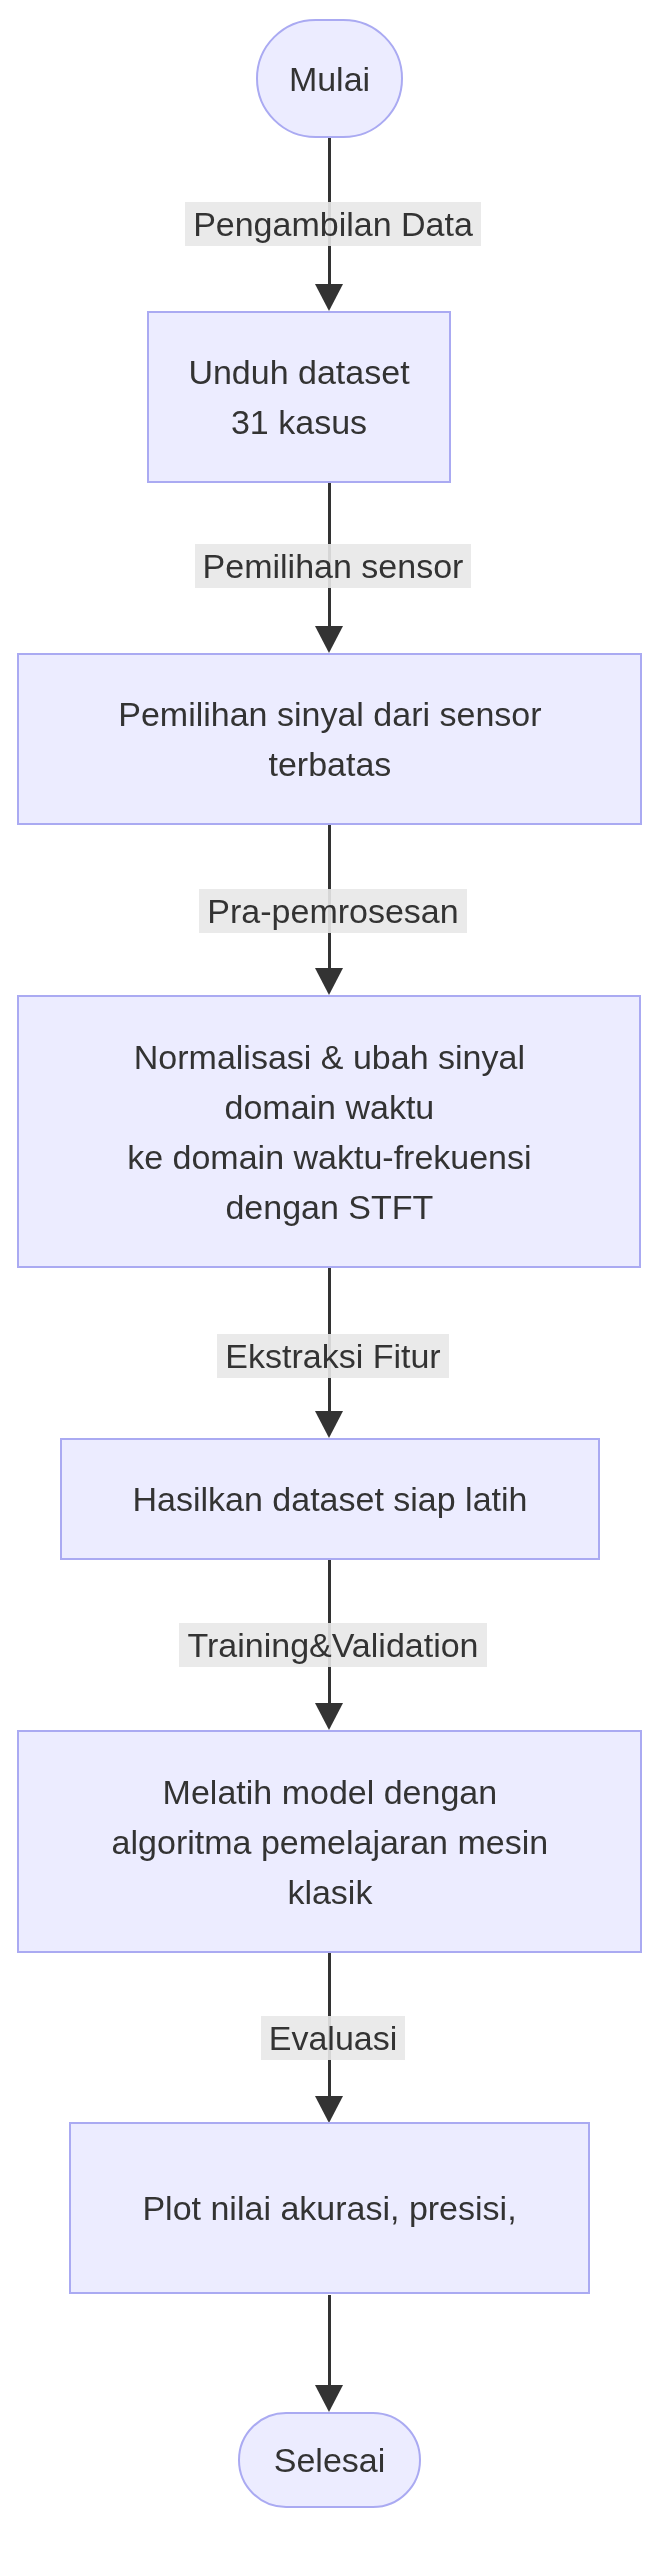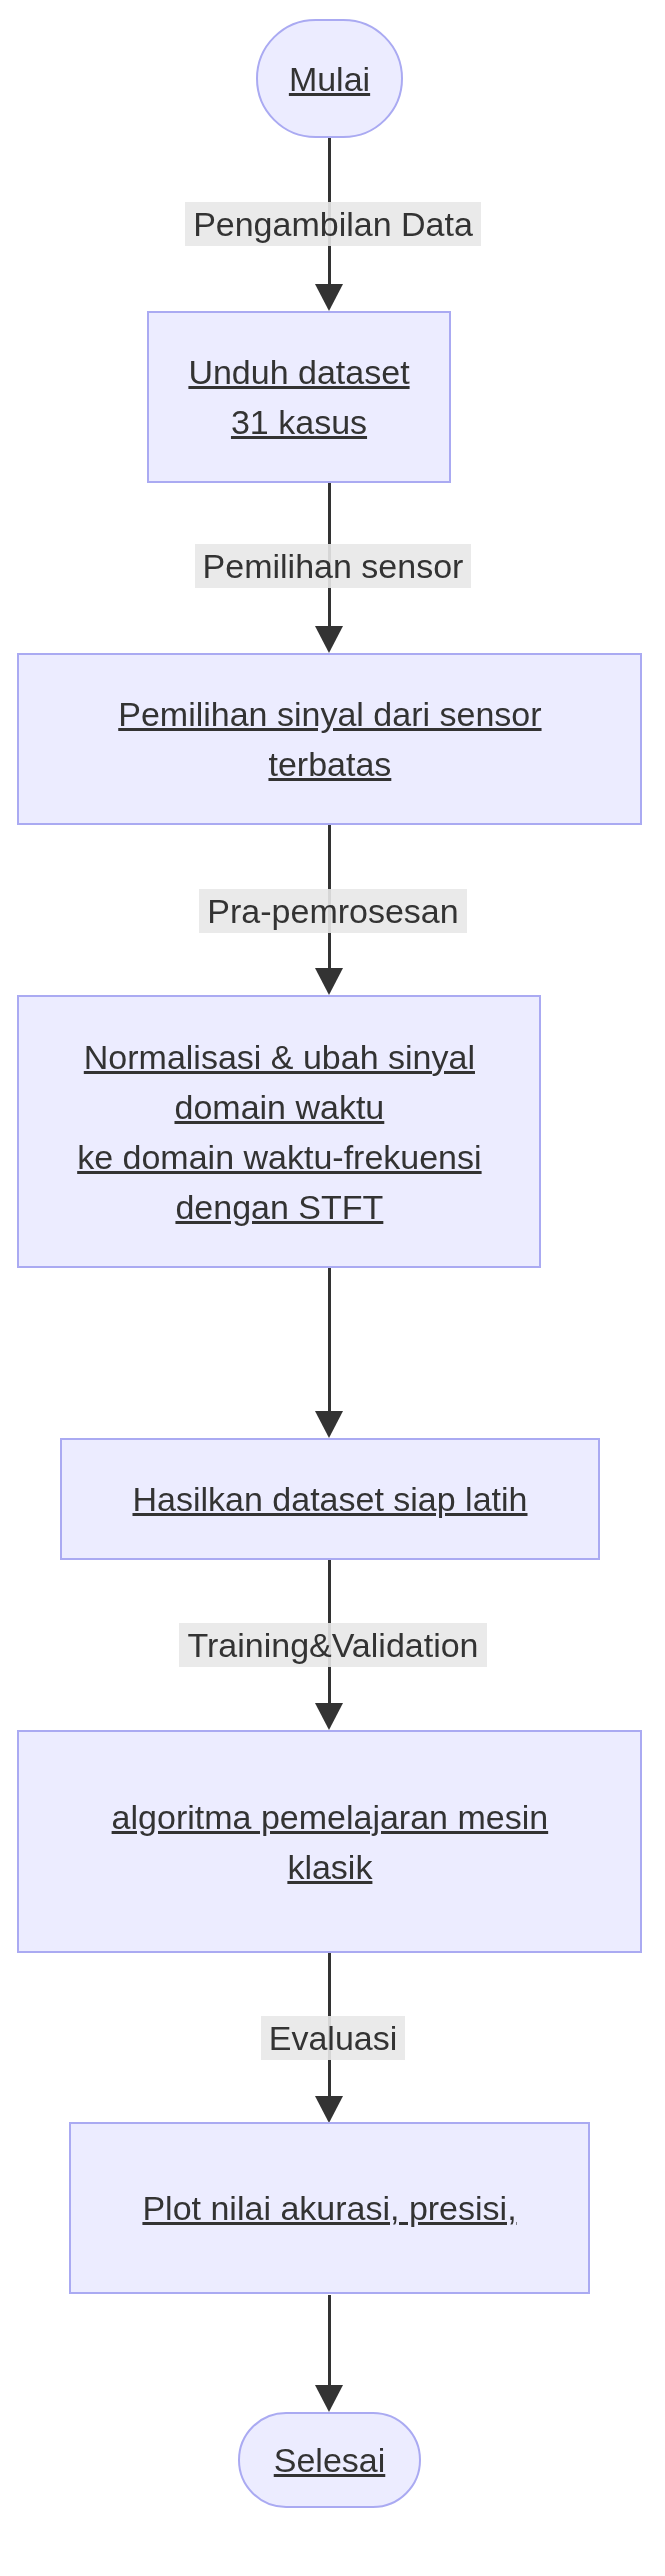--- a/index.html
+++ b/index.html
@@ -24,21 +24,20 @@
   .node {
     position: absolute;
     background: var(--node-fill);
     border: 2.7px solid var(--node-border);
     display: flex;
     flex-direction: column;
     align-items: center;
     justify-content: center;
     text-align: center;
     z-index: 3;
-    text-decoration: underline;
   }
   .node .line {
     display: block;
     font-size: 34px;
     line-height: 50px;
     color: var(--text);
     white-space: nowrap;
   }
   .stadium { border-radius: 62px; }
   .process { border-radius: 0; }
@@ -95,20 +94,23 @@
   </div>
 
   <div class="shaft" style="top:825px;height:143px;"></div>
   <div class="arrowhead" style="top:968px;"></div>
   <div class="edge-label" style="top:911px;">
     <span>Pra-pemrosesan</span>
   </div>
 
   <div class="shaft" style="top:1268px;height:143px;"></div>
   <div class="arrowhead" style="top:1411px;"></div>
+  <div class="edge-label" style="top:1356px;">
+    <span>Ekstraksi Fitur</span>
+  </div>
 
   <div class="shaft" style="top:1560px;height:143px;"></div>
   <div class="arrowhead" style="top:1703px;"></div>
   <div class="edge-label" style="top:1645px;">
     <span>Training&amp;Validation</span>
   </div>
 
   <div class="shaft" style="top:1953px;height:143px;"></div>
   <div class="arrowhead" style="top:2096px;"></div>
   <div class="edge-label" style="top:2038px;">
@@ -125,32 +127,33 @@
   <div class="node process" style="left:147px;top:311px;width:304px;height:172px;">
     <span class="line">Unduh dataset</span>
     <span class="line">31 kasus</span>
   </div>
 
   <div class="node process" style="left:17.4px;top:653px;width:625px;height:172px;">
     <span class="line">Pemilihan sinyal dari sensor</span>
     <span class="line">terbatas</span>
   </div>
 
-  <div class="node process" style="left:17.4px;top:995px;width:524px;height:273px;">
+  <div class="node process" style="left:17.4px;top:995px;width:624px;height:273px;">
     <span class="line">Normalisasi &amp; ubah sinyal</span>
     <span class="line">domain waktu</span>
     <span class="line">ke domain waktu-frekuensi</span>
     <span class="line">dengan STFT</span>
   </div>
 
   <div class="node process" style="left:60px;top:1438px;width:540px;height:122px;">
     <span class="line">Hasilkan dataset siap latih</span>
   </div>
 
   <div class="node process" style="left:17.4px;top:1730px;width:625px;height:223px;">
+    <span class="line">Melatih model dengan</span>
     <span class="line">algoritma pemelajaran mesin</span>
     <span class="line">klasik</span>
   </div>
 
   <div class="node process" style="left:69px;top:2122px;width:521px;height:172px;">
     <span class="line">Plot nilai akurasi, presisi,</span>
   </div>
 
   <div class="node stadium" style="left:238px;top:2412px;width:183px;height:96px;">
     <span class="line">Selesai</span>

